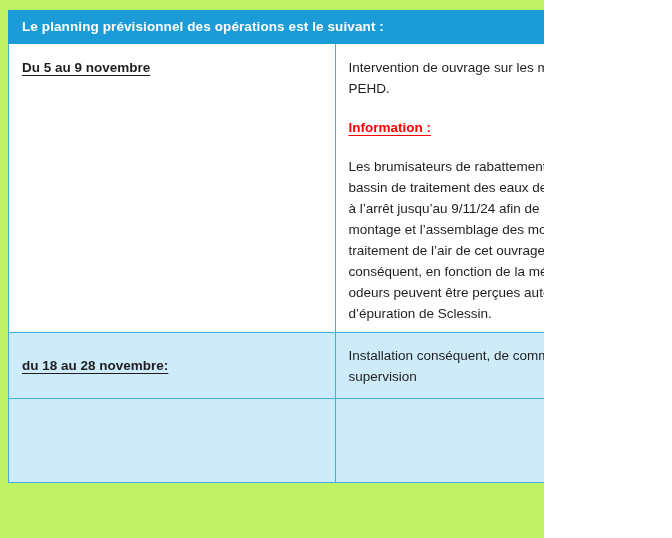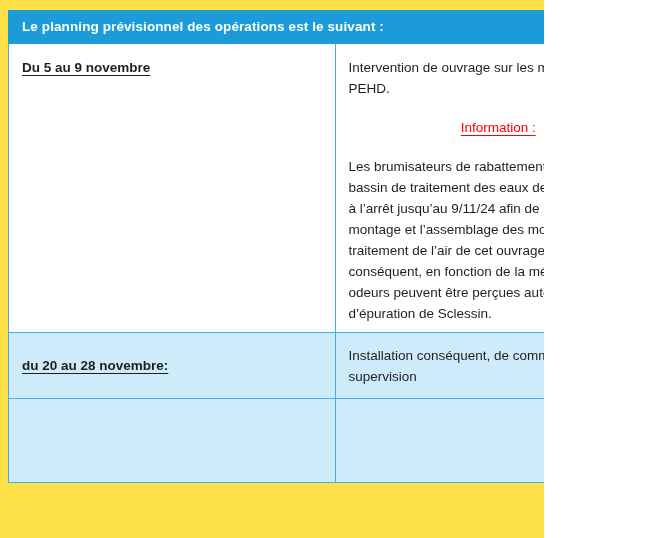--- a/index.html
+++ b/index.html
@@ -7,21 +7,21 @@
     padding: 0;
     background: #ffffff;
     font-family: "Liberation Sans", sans-serif;
     color: var(--text, #1f1f1f);
   }
   .page {
     width: 544px;
     height: 538px;
     box-sizing: border-box;
     padding: 10px 9px 6px 8px;
-    background: #fde047;
+    background: #bef264;
     overflow: hidden;
   }
   .planning-table {
     width: 654px;
     border-collapse: collapse;
     table-layout: fixed;
   }
   .planning-table th.title-bar {
     background: var(--header-bg, #1B9CD8);
     color: #ffffff;
@@ -57,24 +57,23 @@
   tr.r1 td { height: 219px; }
   tr.r2 td { height: 49px; }
   tr.r3 td { height: 52px; }
   tr.r4 td { height: 67px; }
   .desc-cell p {
     margin: 0 0 18px 0;
   }
   .desc-cell p:last-child { margin-bottom: 0; }
   .desc-cell p.info-label {
     color: var(--info, #FF0000);
-    font-weight: normal;
+    font-weight: bold;
     text-decoration: underline;
     text-underline-offset: 3px;
-    text-align: center;
   }
 </style>
 </head>
 <body>
 
 <div class="page">
   <table class="planning-table">
     <thead>
       <tr>
         <th class="title-bar" colspan="2">Le planning prévisionnel des opérations est le suivant :</th>
@@ -84,21 +83,21 @@
 
         <tr class="r1 plain valign-top">
           <td class="date-cell"><span class="date-text">Du 5 au 9 novembre</span></td>
           <td class="desc-cell">
             <p class="desc-paragraph">Intervention de ouvrage sur les modules en PEHD.</p>
             <p class="info-label">Information :</p>
             <p class="desc-paragraph">Les brumisateurs de rabattement des odeurs du bassin de traitement des eaux de pluie seront mis à l’arrêt jusqu’au 9/11/24 afin de permettre le montage et l’assemblage des modules de traitement de l’air de cet ouvrage. Par conséquent, en fonction de la météorologie, des odeurs peuvent être perçues autours de la station d’épuration de Sclessin.</p>
           </td>
         </tr>
         <tr class="r2 shaded">
-          <td class="date-cell"><span class="date-text">du 20 au 28 novembre:</span></td>
+          <td class="date-cell"><span class="date-text">du 18 au 28 novembre:</span></td>
           <td class="desc-cell">
             <p class="desc-paragraph">Installation conséquent, de commande et de supervision</p>
           </td>
         </tr>
         <tr class="r4 shaded justify">
           <td class="date-cell"></td>
           <td class="desc-cell"></td>
         </tr>
       </tbody>
   </table>

